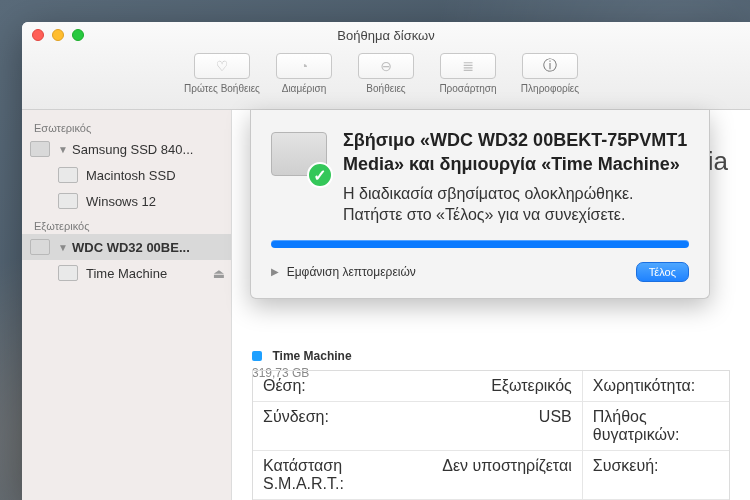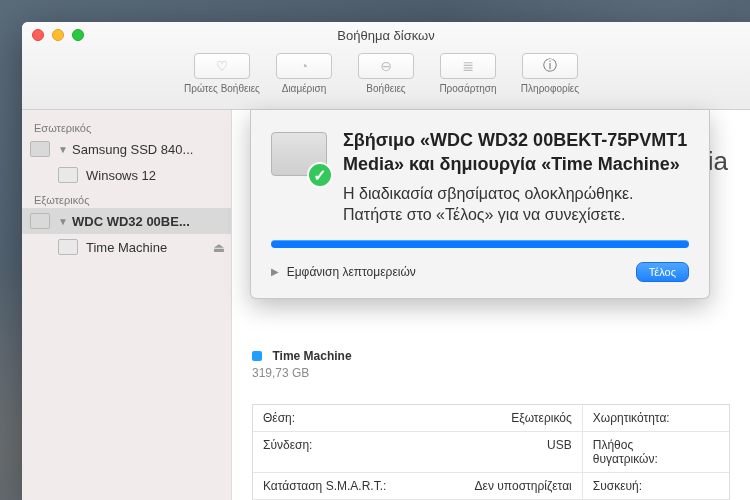--- a/index.html
+++ b/index.html
@@ -34,21 +34,21 @@
 
 .content { flex: 1; background: #ffffff; position: relative; padding: 18px 20px; overflow: hidden; }
 
 .drive-title { position:absolute; top: 36px; right: 22px; font-size: 26px; color:#4a4a4a; font-weight:400; }
 
 .cap-block { margin-top: 218px; }
 .cap-dot { width:10px; height:10px; background:#1ea0ff; border-radius:2px; display:inline-block; margin-right:6px; position:relative; top:1px; }
 .cap-name { font-size:12px; font-weight:600; color:#333; }
 .cap-size { font-size:12px; color:#8a8a8a; margin-top:2px; margin-left:0; }
 
-.info-table { position:absolute; left:20px; right:20px; bottom:0; border:1px solid #dcdcdc; border-bottom:none; font-size:12px; color:#333; }
+.info-table { position:absolute; left:20px; right:20px; bottom:0; border:1px solid #dcdcdc; border-bottom:none; font-size:16px; color:#333; }
 .info-row { display:flex; border-bottom:1px solid #e6e6e6; }
 .info-cell-l { width:150px; padding:6px 10px; }
 .info-cell-v { width:190px; padding:6px 10px; text-align:right; color:#333; border-right:1px solid #e6e6e6; }
 .info-cell-r { width:130px; padding:6px 10px; }
 .info-cell-rv { flex:1; padding:6px 10px; text-align:right; }
 
 
 .sheet { position:absolute; top:88px; left:228px; width:460px; background:#f4f4f4; border:1px solid #c8c8c8; border-top:none; border-bottom-left-radius:6px; border-bottom-right-radius:6px; box-shadow:0 8px 24px rgba(0,0,0,0.25); padding:18px 20px 16px; }
 .sheet-top { display:flex; gap:14px; }
 .sheet-icon { width:58px; height:58px; position:relative; flex-shrink:0; }
@@ -109,20 +109,23 @@
   </div>
 
   <div class="body">
     <div class="sidebar">
       <div class="sb-header">Εσωτερικός</div>
       <div class="sb-row drive-icon">
         <span class="tri">▼</span>
         <span>Samsung SSD 840...</span>
       </div>
       <div class="sb-row child vol-icon">
+        <span>Macintosh SSD</span>
+      </div>
+      <div class="sb-row child vol-icon">
         <span>Winsows 12</span>
       </div>
 
       <div class="sb-header">Εξωτερικός</div>
       <div class="sb-row drive-icon selected">
         <span class="tri">▼</span>
         <span>WDC WD32 00BE...</span>
       </div>
       <div class="sb-row child vol-icon">
         <span>Time Machine</span>

